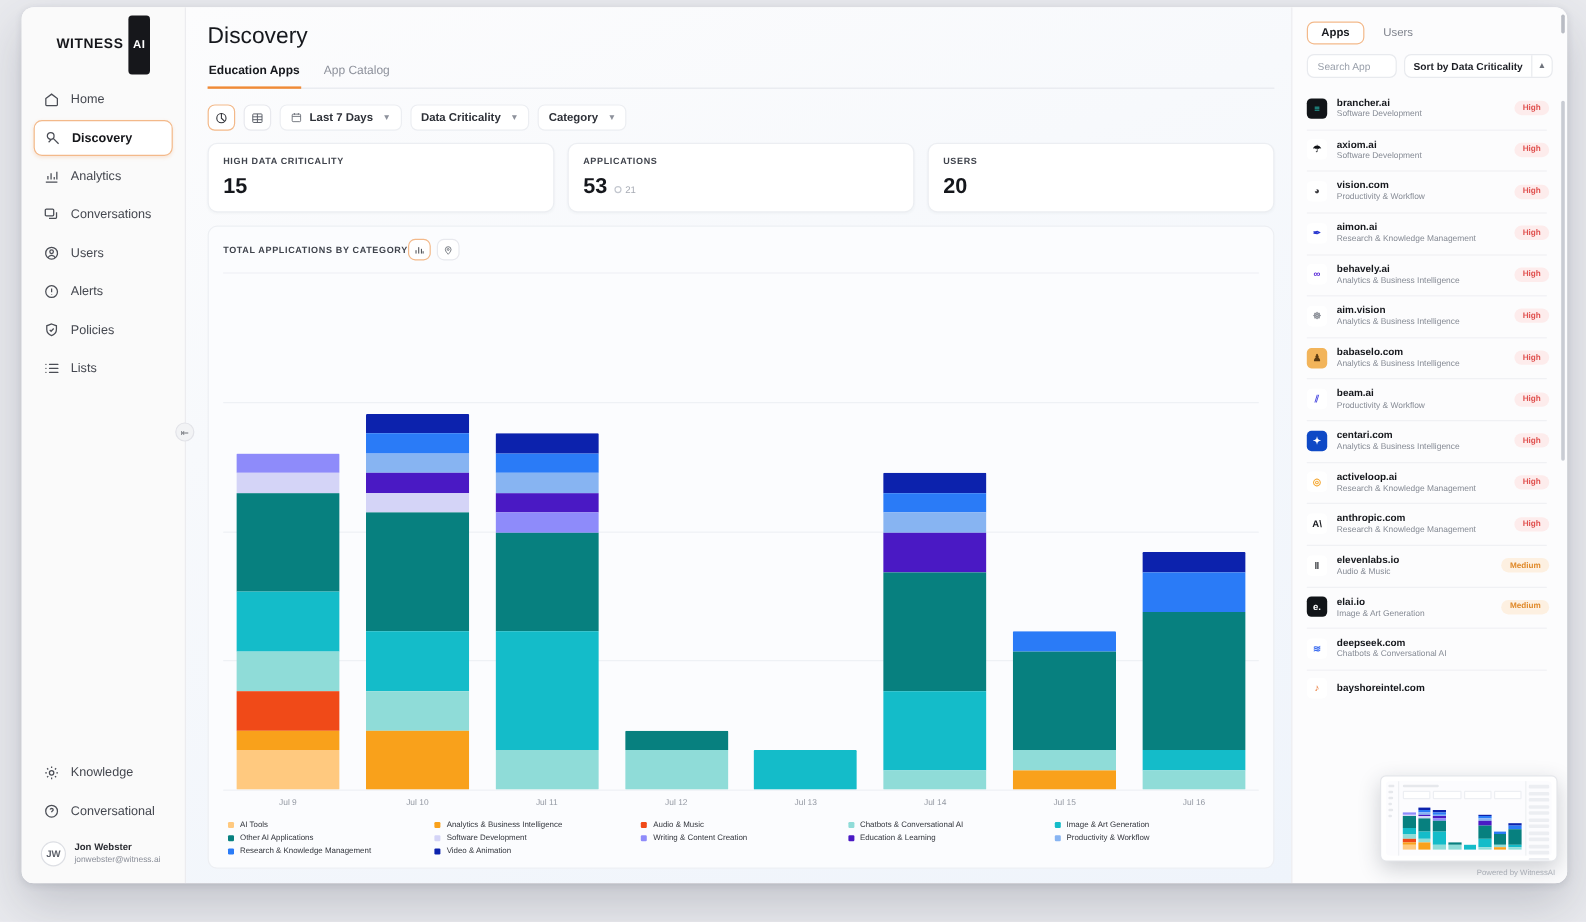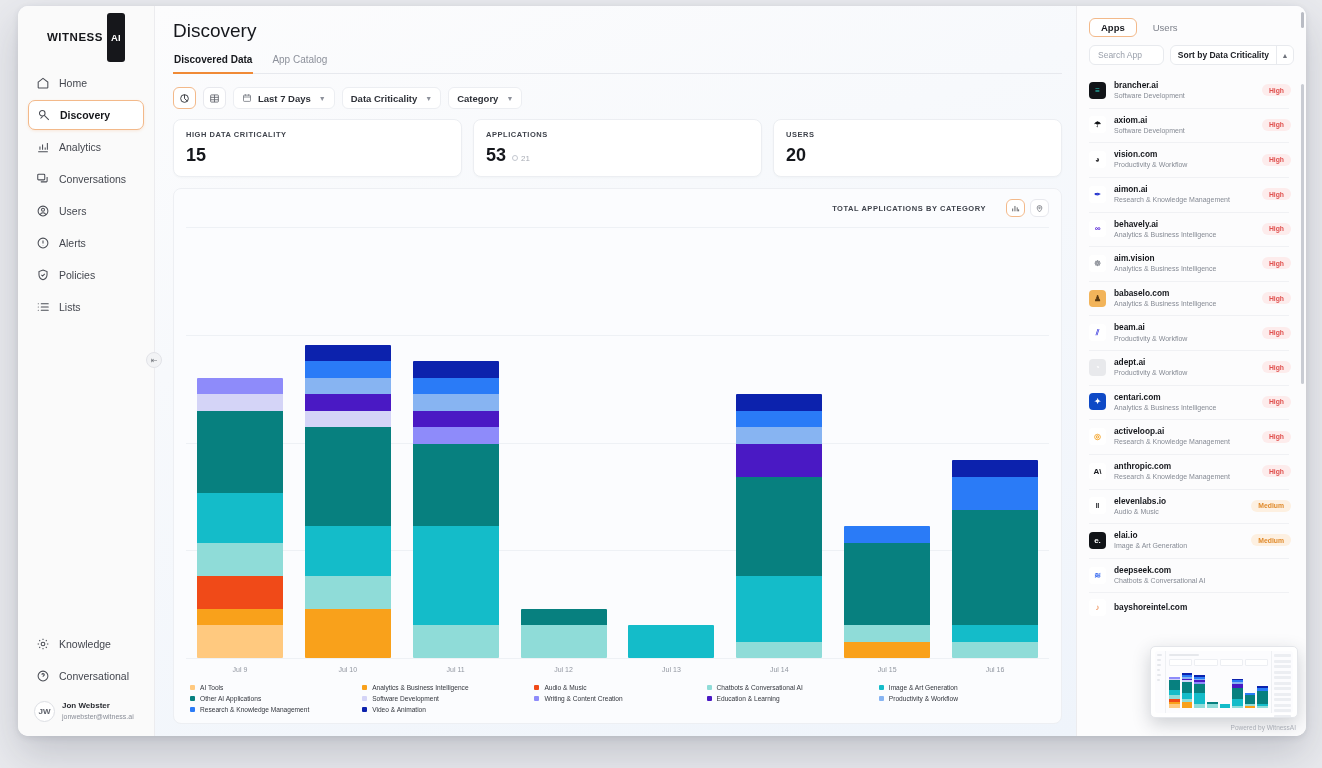--- a/index.html
+++ b/index.html
@@ -134,21 +134,21 @@
     display: inline-block;
   }
 
   
   .chart-panel {
     margin-top: 11px; background: #fbfcfe; border: 1px solid #edeff3;
     border-radius: 8px; flex: 1 1 auto; min-height: 0;
     display: flex; flex-direction: column; padding: 10px 12px 8px;
     margin-bottom: 12px;
   }
-  .chart-head { display: flex; align-items: center; justify-content: flex-end; gap: 20px; }
+  .chart-head { display: flex; align-items: center; justify-content: flex-start; }
   .chart-title {
     font-size: 7.5px; letter-spacing: .55px; color: #3f434c; font-weight: 600;
     text-transform: uppercase;
   }
   .chart-head-btns { display: flex; gap: 5px; }
   .chart-head-btns .tb-ico-btn { width: 19px; height: 18px; }
   .chart-head-btns .tb-ico-btn svg { width: 9px; height: 9px; }
 
   .plot-wrap { flex: 1 1 auto; position: relative; min-height: 0; margin-top: 10px; }
   .gridlines { position: absolute; inset: 0 0 18px 0; }
@@ -385,21 +385,21 @@
         </div>
       </div>
 
       <div class="collapse-handle">⇤</div>
     </aside>
 
     <main class="center">
       <h1 class="page-title">Discovery</h1>
 
       <div class="tabs">
-        <div class="tab active">Discovered Data</div>
+        <div class="tab active">Education Apps</div>
         <div class="tab">App Catalog</div>
       </div>
 
       <div class="toolbar">
         <div class="tb-ico-btn active">
           <svg viewBox="0 0 16 16" fill="none" stroke="currentColor" stroke-width="1.3">
               <circle cx="8" cy="8" r="5.6"></circle>
               <path d="M8 2.4V8l4 3.8"></path>
             </svg>
         </div>
@@ -704,28 +704,20 @@
           </div>
           <div class="app-row">
             <div class="app-logo" style="background: rgb(255, 255, 255); color: rgb(74, 74, 224);">⫽</div>
             <div class="app-meta">
               <div class="app-name">beam.ai</div>
               <div class="app-cat">Productivity &amp; Workflow</div>
             </div>
             <div class="badge high">High</div>
           </div>
           <div class="app-row">
-            <div class="app-logo" style="background: rgb(232, 233, 236); color: rgb(255, 255, 255);">◔</div>
-            <div class="app-meta">
-              <div class="app-name">adept.ai</div>
-              <div class="app-cat">Productivity &amp; Workflow</div>
-            </div>
-            <div class="badge high">High</div>
-          </div>
-          <div class="app-row">
             <div class="app-logo" style="background: rgb(14, 73, 198); color: rgb(255, 255, 255);">✦</div>
             <div class="app-meta">
               <div class="app-name">centari.com</div>
               <div class="app-cat">Analytics &amp; Business Intelligence</div>
             </div>
             <div class="badge high">High</div>
           </div>
           <div class="app-row">
             <div class="app-logo" style="background: rgb(255, 255, 255); color: rgb(244, 164, 42);">◎</div>
             <div class="app-meta">

